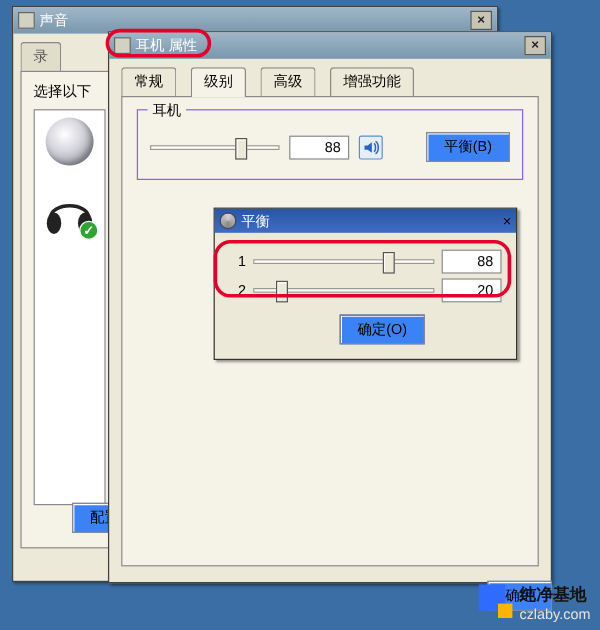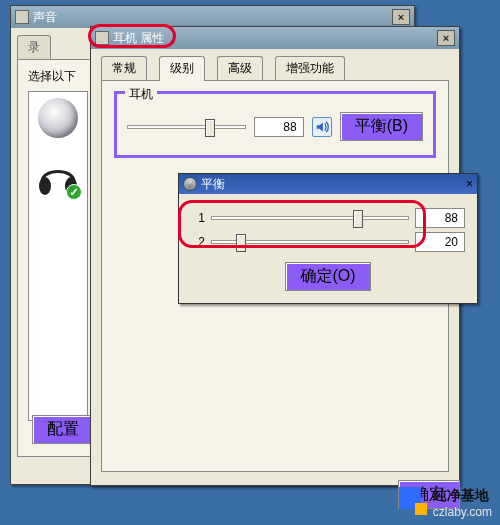--- a/index.html
+++ b/index.html
@@ -76,24 +76,25 @@
   .dev-head svg { width:44px; height:40px; }
   .check {
     position:absolute; right:-2px; bottom:-2px;
     width:16px; height:16px; background:#2fa52f; border-radius:50%;
     border:1px solid #fff;
     display:flex; align-items:center; justify-content:center;
     color:#fff; font-size:11px; font-weight:bold;
   }
   .sound-btns { position:absolute; left:14px; bottom:12px; }
   .btn {
-    background:#8b5cf6; border:1px solid #888;
+    background:#3b82f6; border:1px solid #888;
     padding:3px 14px; cursor:pointer;
     box-shadow: inset 1px 1px 0 #fff;
-    font-size:16px;
+    font-size:12px;
+    margin-left:28px;
   }
 
   
   .redmark {
     position:absolute; border:3px solid #e4002b; border-radius:14px;
     pointer-events:none;
   }
 
   
   .win-props {
@@ -111,21 +112,21 @@
     border-radius:3px 3px 0 0; background:#ece9d8; cursor:pointer;
     position:relative; top:1px; font-size:12px;
   }
   .ptab.active { background:#f5f3e8; z-index:2; }
   .ppane {
     border:1px solid #888; background:#f5f3e8;
     height: 392px; padding:10px 12px;
     position:relative;
   }
   .groupbox {
-    border:3px solid #8b5cf6; padding:18px 10px 14px; position:relative;
+    border:1px solid #8b5cf6; padding:18px 10px 14px; position:relative;
   }
   .groupbox .legend {
     position:absolute; top:-8px; left:8px; background:#f5f3e8;
     padding:0 4px; font-size:12px;
   }
   .sliderrow { display:flex; align-items:center; gap:8px; }
   .track {
     flex:1; height:4px; background:#fff; border:1px solid #9a9a8a;
     position:relative;
   }
@@ -142,21 +143,21 @@
   .spicon {
     width:20px; height:20px; border:1px solid #5a8ec9; background:#e6eef8;
     display:flex; align-items:center; justify-content:center;
     border-radius:2px; cursor:pointer;
   }
   .spicon svg { width:14px; height:14px; }
 
   
   .win-balance {
     position:absolute; left: 76px; top: 92px;
-    width: 300px; background:#ece9d8;
+    width: 253px; background:#ece9d8;
     border:1px solid #333;
     box-shadow:2px 2px 2px rgba(0,0,0,.4);
   }
   .win-balance .tb {
     height:20px; background:linear-gradient(#2a56a6,#3f6cc3);
     display:flex; align-items:center; color:#fff; padding:0 4px; font-size:12px;
   }
   .win-balance .tb .ticon2 {
     width:14px; height:14px; margin-right:4px;
     background:conic-gradient(#d0d0d0,#888,#d0d0d0); border-radius:50%; border:1px solid #445;

